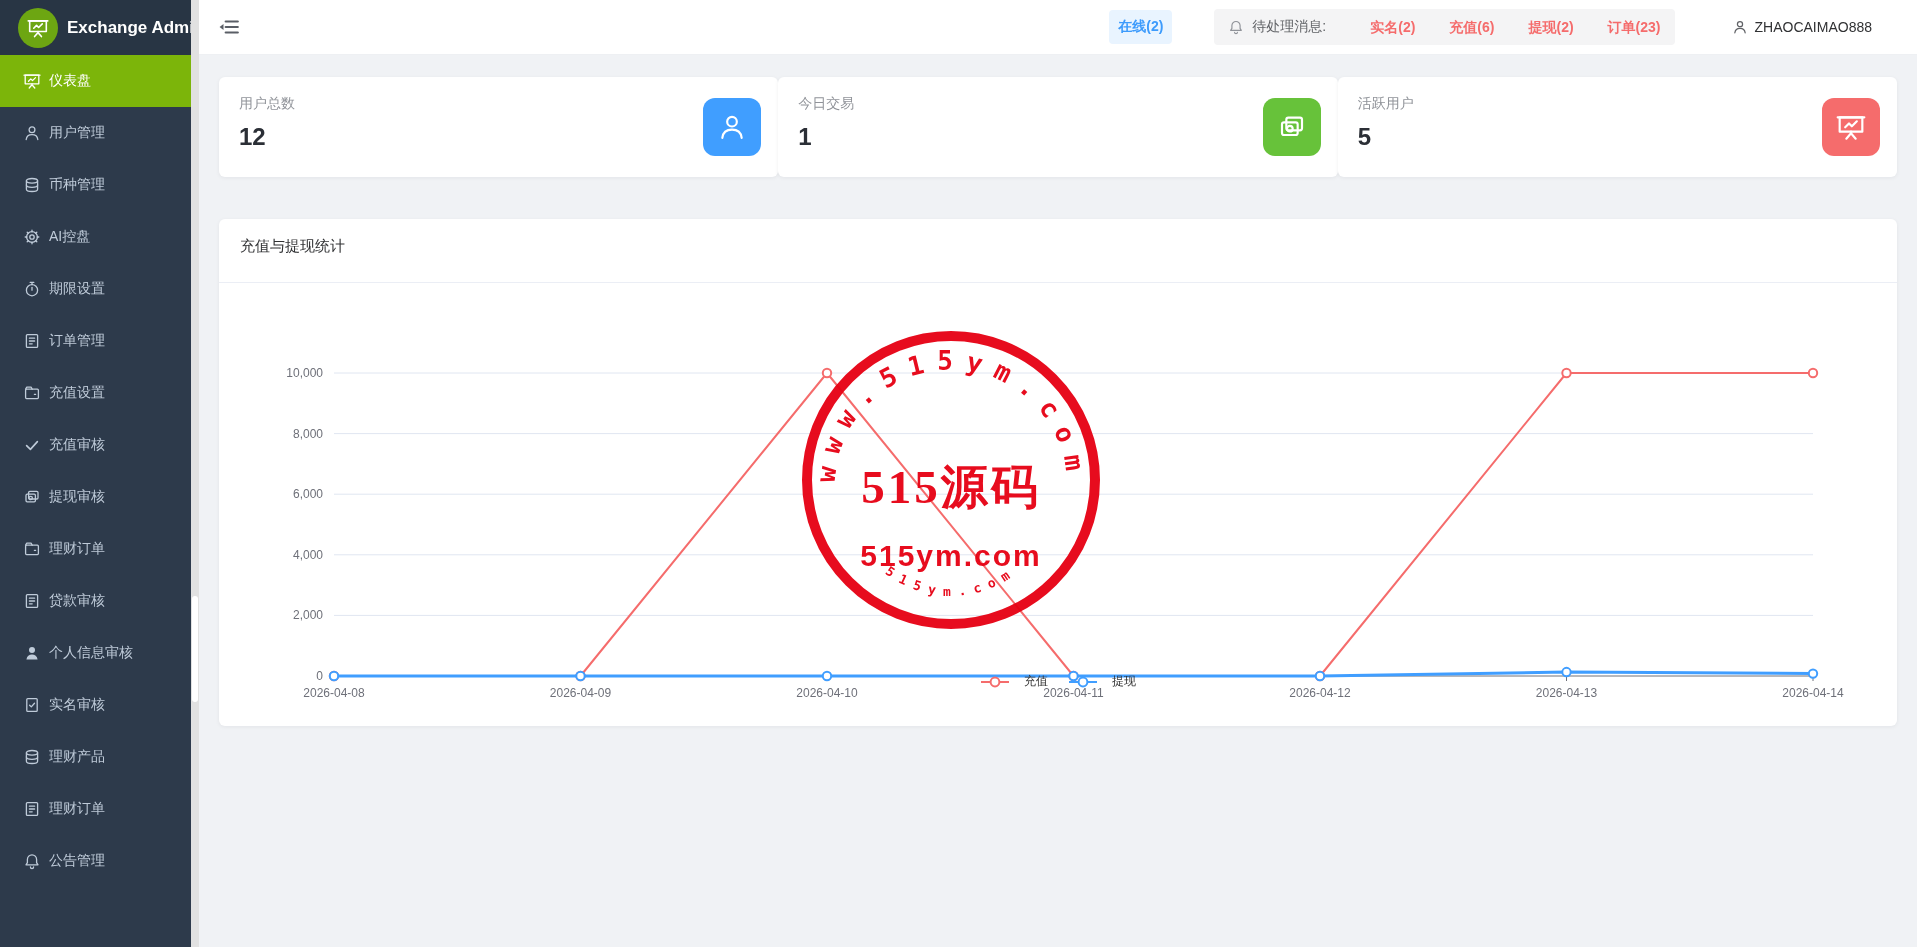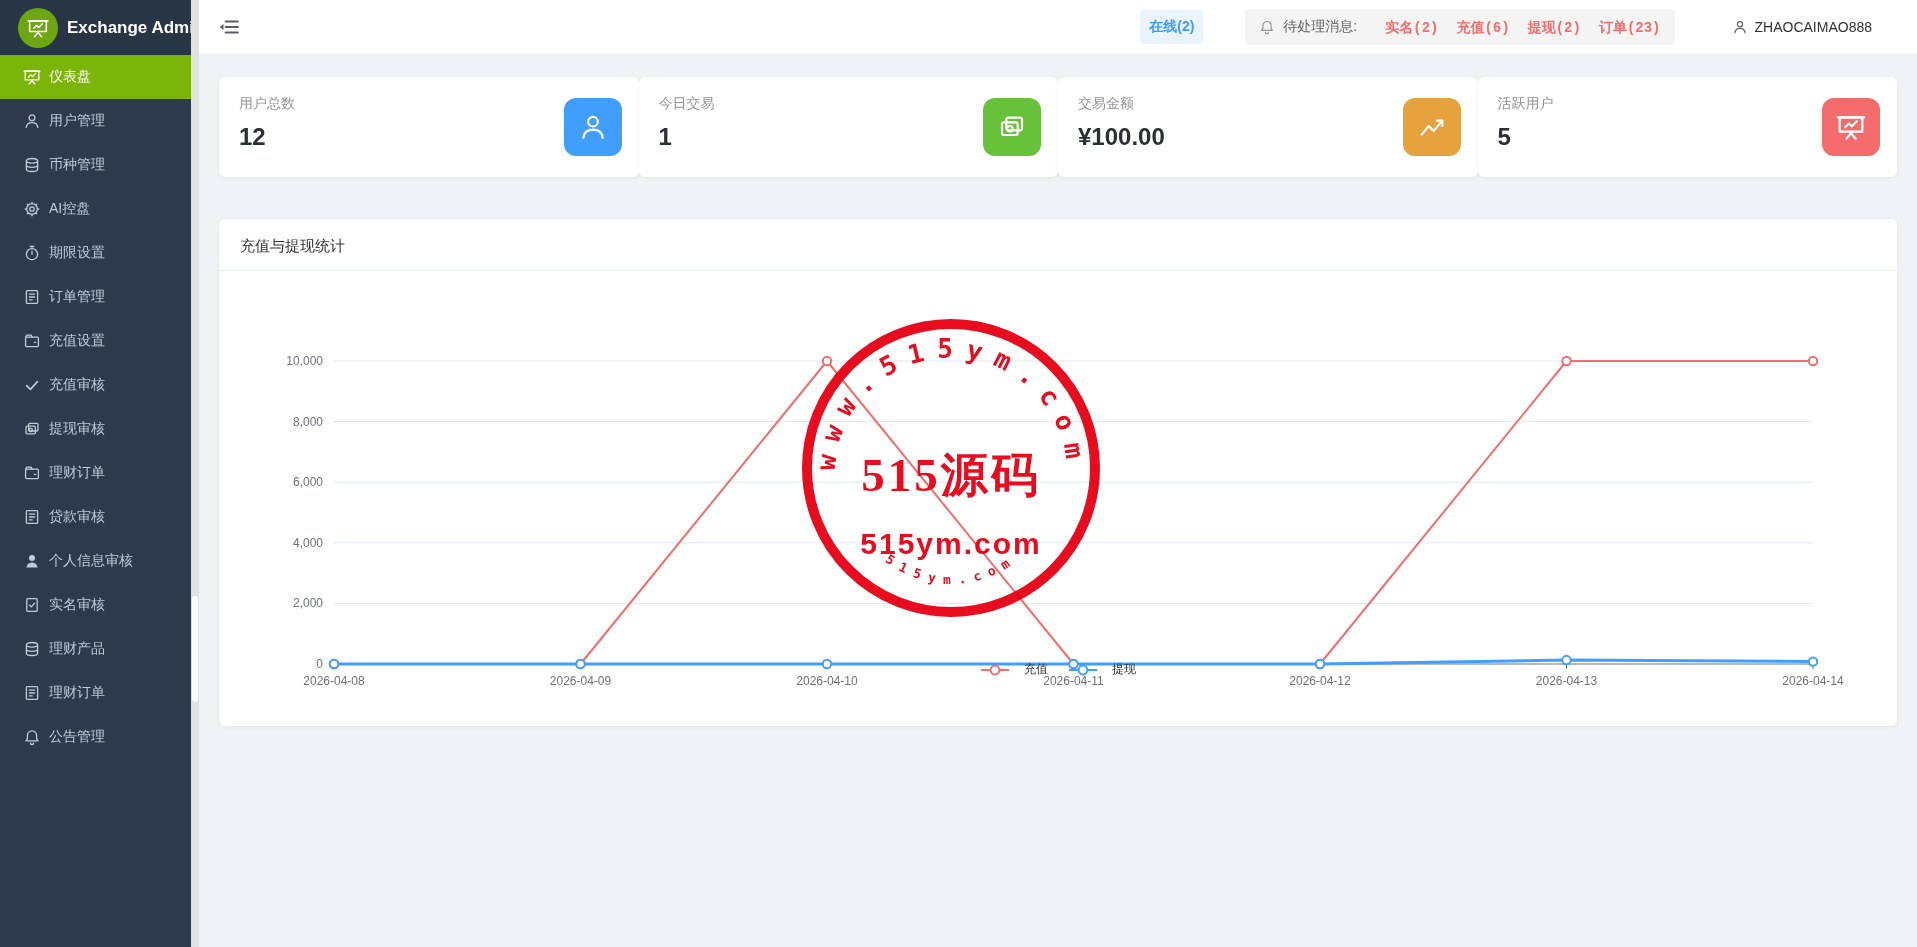--- a/index.html
+++ b/index.html
@@ -4,54 +4,54 @@
 <style>
   * { margin:0; padding:0; box-sizing:border-box; }
   html,body { width:1917px; height:947px; overflow:hidden; font-family:"Liberation Sans", sans-serif; background:#f0f2f5; }
 
   
   .sidebar { position:fixed; left:0; top:0; bottom:0; width:191px; background:#2d3a4b; z-index:30; }
   .logo-row { height:55px; display:flex; align-items:center; padding-left:18px; background:#283544; }
   .logo-circle { width:40px; height:40px; border-radius:50%; background:#6da612; display:flex; align-items:center; justify-content:center; color:#fff; flex:0 0 auto; }
   .logo-title { color:#fff; font-size:17px; font-weight:bold; margin-left:9px; white-space:nowrap; }
   .menu { list-style:none; }
-  .menu-item { height:44px; display:flex; align-items:center; padding-left:23px; color:#bfcbd9; font-size:14px; cursor:pointer; }
+  .menu-item { height:52px; display:flex; align-items:center; padding-left:23px; color:#bfcbd9; font-size:14px; cursor:pointer; }
   .menu-item.active { background:#7cb50a; color:#fff; }
   .menu-item .mi-icon { width:18px; height:18px; display:inline-flex; flex:0 0 auto; }
   .menu-item .mi-label { margin-left:8px; }
   .side-track { position:fixed; left:191px; top:0; bottom:0; width:8px; background:#e1e1e1; z-index:31; }
   .side-thumb { position:absolute; left:1px; width:6px; top:596px; height:106px; background:#ffffff; border-radius:3px; }
 
   
   .main { margin-left:199px; }
   .topbar { height:55px; background:#fff; border-bottom:1px solid #eef0f3; display:flex; align-items:center; padding:0 45px 0 19px; }
   .fold-btn { width:22px; height:22px; color:#5a5e66; cursor:pointer; display:flex; }
   .topbar-right { margin-left:auto; display:flex; align-items:center; }
   .online-badge { background:#e9f4ff; color:#3d9bfc; font-size:14px; font-weight:bold; padding:8px 9px; border-radius:4px; cursor:pointer; }
   .notif-box { margin-left:42px; background:#f4f4f5; border-radius:4px; height:36px; display:flex; align-items:center; padding:0 14px; }
   .notif-box .bell { width:16px; height:16px; color:#909399; display:flex; }
   .notif-label { color:#606266; font-size:14px; margin:0 10px 0 8px; }
-  .notif-item { color:#f56c6c; font-size:14px; font-weight:bold; margin-left:18px; cursor:pointer;font-family:Liberation Mono, monospace; }
+  .notif-item { color:#f56c6c; font-size:14px; font-weight:bold; margin-left:34px; cursor:pointer; }
   .user-box { margin-left:57px; display:flex; align-items:center; cursor:pointer; }
   .user-box .uicon { width:16px; height:16px; color:#606266; display:flex; }
   .user-name { font-size:14px; color:#303133; margin-left:7px; }
 
   .content { padding:22px 20px; }
 
   
   .cards { display:flex; margin-bottom:42px; }
   .stat-card { flex:1; height:100px; background:#fff; border-radius:6px; box-shadow:0 1px 4px rgba(0,21,41,.06); position:relative; padding:18px 20px; }
   .stat-label { font-size:14px; color:#909399; }
   .stat-value { font-size:24px; font-weight:bold; color:#2b2f36; margin-top:10px; }
   .stat-iconbox { position:absolute; right:17px; top:21px; width:58px; height:58px; border-radius:12px; display:flex; align-items:center; justify-content:center; color:#fff; }
   .stat-iconbox svg { width:30px; height:30px; }
 
   
   .chart-card { background:#fff; border-radius:6px; box-shadow:0 1px 4px rgba(0,21,41,.06); height:507px; }
-  .chart-head { height:52px; line-height:54px; padding:0 21px; font-size:15px; color:#303133; border-bottom:1px solid #ebeef5; }
+  .chart-head { height:64px; line-height:54px; padding:0 21px; font-size:15px; color:#303133; border-bottom:1px solid #ebeef5; }
   .chart-body { position:relative; height:452px; }
   #chart-svg { position:absolute; left:0; top:0; }
   .legend { position:absolute; left:50%; top:390px; transform:translateX(-50%); display:flex; align-items:center; gap:20px; }
   .legend-item { display:flex; align-items:center; gap:14px; font-size:12px; color:#333; cursor:pointer; }
 
   
   .stamp { position:absolute; left:582px; top:47px; width:300px; height:300px; opacity:.95; pointer-events:none; }
   .stamp text { fill:#e60012; font-weight:bold; }
 </style>
 </head>
@@ -274,30 +274,20 @@
           </div>
         </div>
         <div class="stat-card">
           <div class="stat-label">今日交易</div>
           <div class="stat-value">1</div>
           <div class="stat-iconbox" style="background:#67c23a">
             <svg width="30" height="30" viewBox="0 0 18 18" fill="none" stroke="currentColor" stroke-width="1.3" stroke-linecap="round" stroke-linejoin="round">
               <rect x="5.6" y="3.4" width="9.4" height="7.6" rx="1.2"></rect>
               <rect x="3" y="6.2" width="9.4" height="7.6" rx="1.2"></rect>
               <circle cx="7.7" cy="10" r="1.7"></circle>
-            </svg>
-          </div>
-        </div>
-        <div class="stat-card">
-          <div class="stat-label">交易金额</div>
-          <div class="stat-value">¥100.00</div>
-          <div class="stat-iconbox" style="background:#e6a23c">
-            <svg width="30" height="30" viewBox="0 0 18 18" fill="none" stroke="currentColor" stroke-width="1.3" stroke-linecap="round" stroke-linejoin="round">
-              <path d="M2.8 13.6l4.2-5.2 3 3 5.2-6.2"></path>
-              <path d="M12 5.2h3.2v3.2"></path>
             </svg>
           </div>
         </div>
         <div class="stat-card">
           <div class="stat-label">活跃用户</div>
           <div class="stat-value">5</div>
           <div class="stat-iconbox" style="background:#f56c6c">
             <svg width="30" height="30" viewBox="0 0 18 18" fill="none" stroke="currentColor" stroke-width="1.3" stroke-linecap="round" stroke-linejoin="round">
               <path d="M2.2 3.2h13.6v8.6H2.2z"></path>
               <path d="M1 3.2h16"></path>

